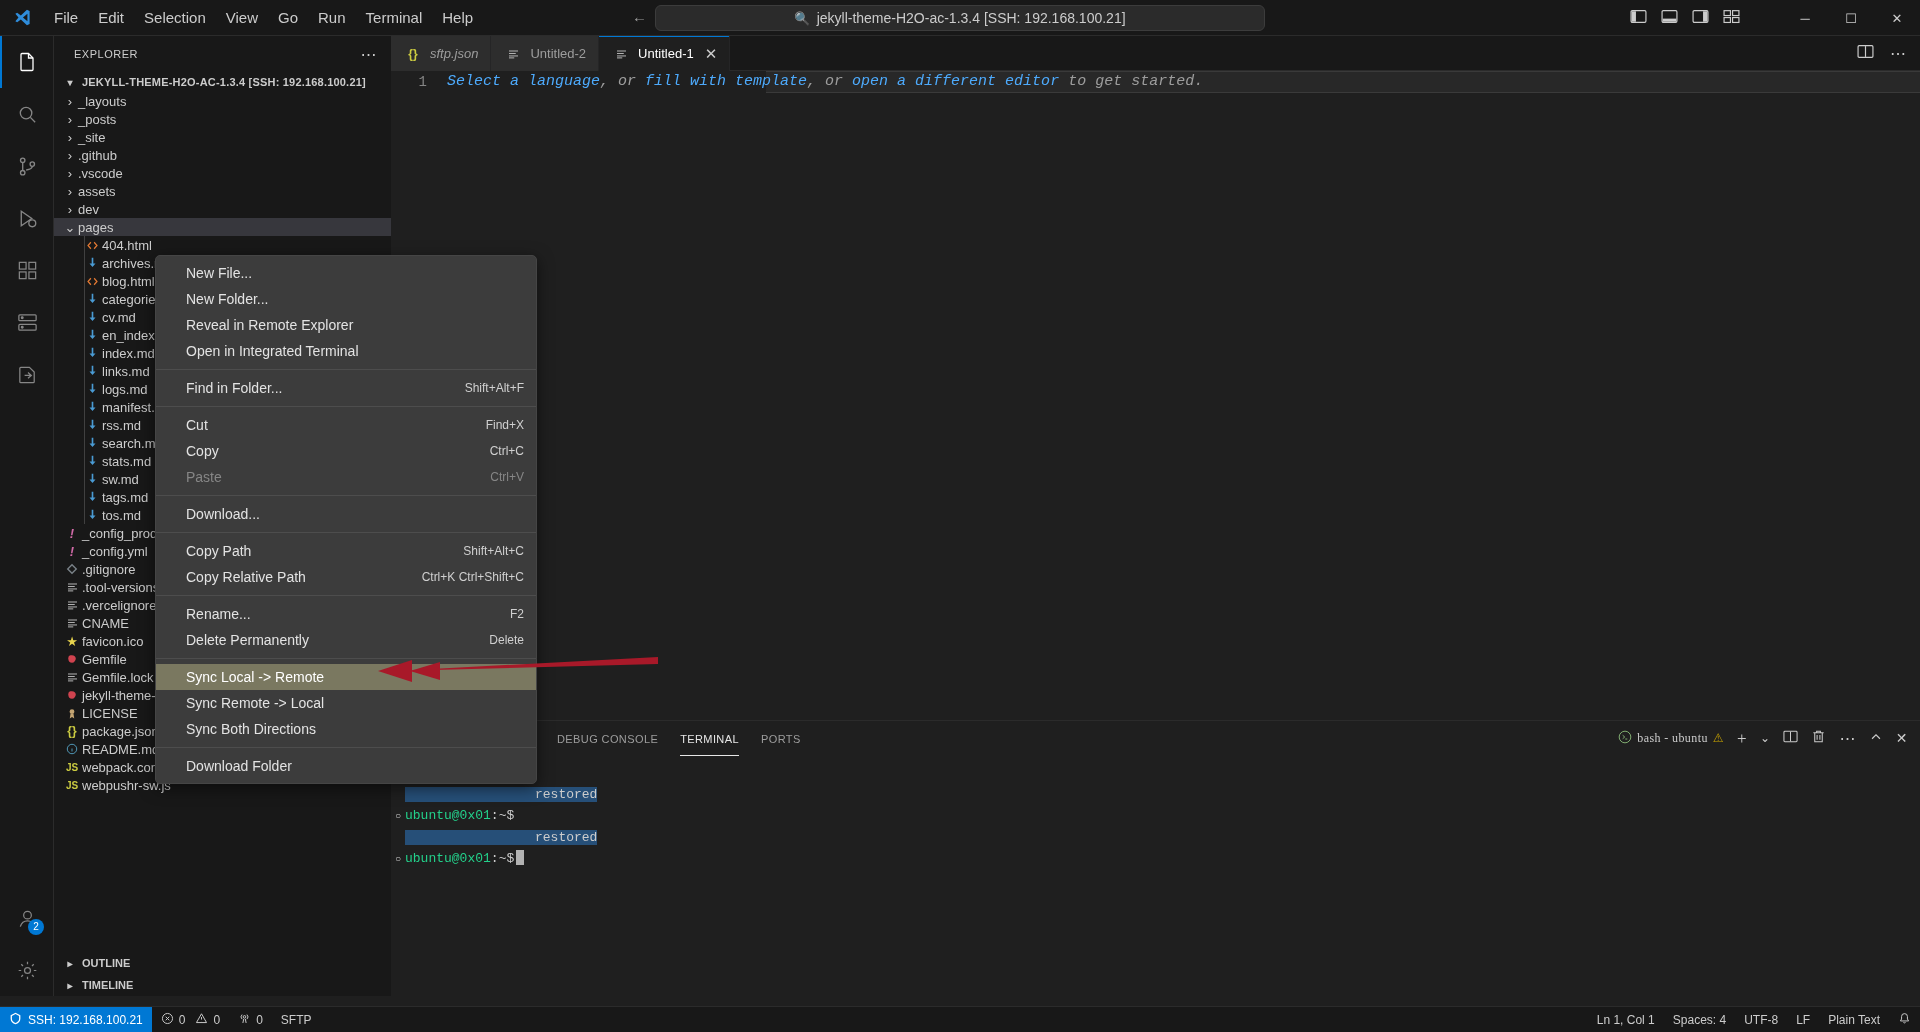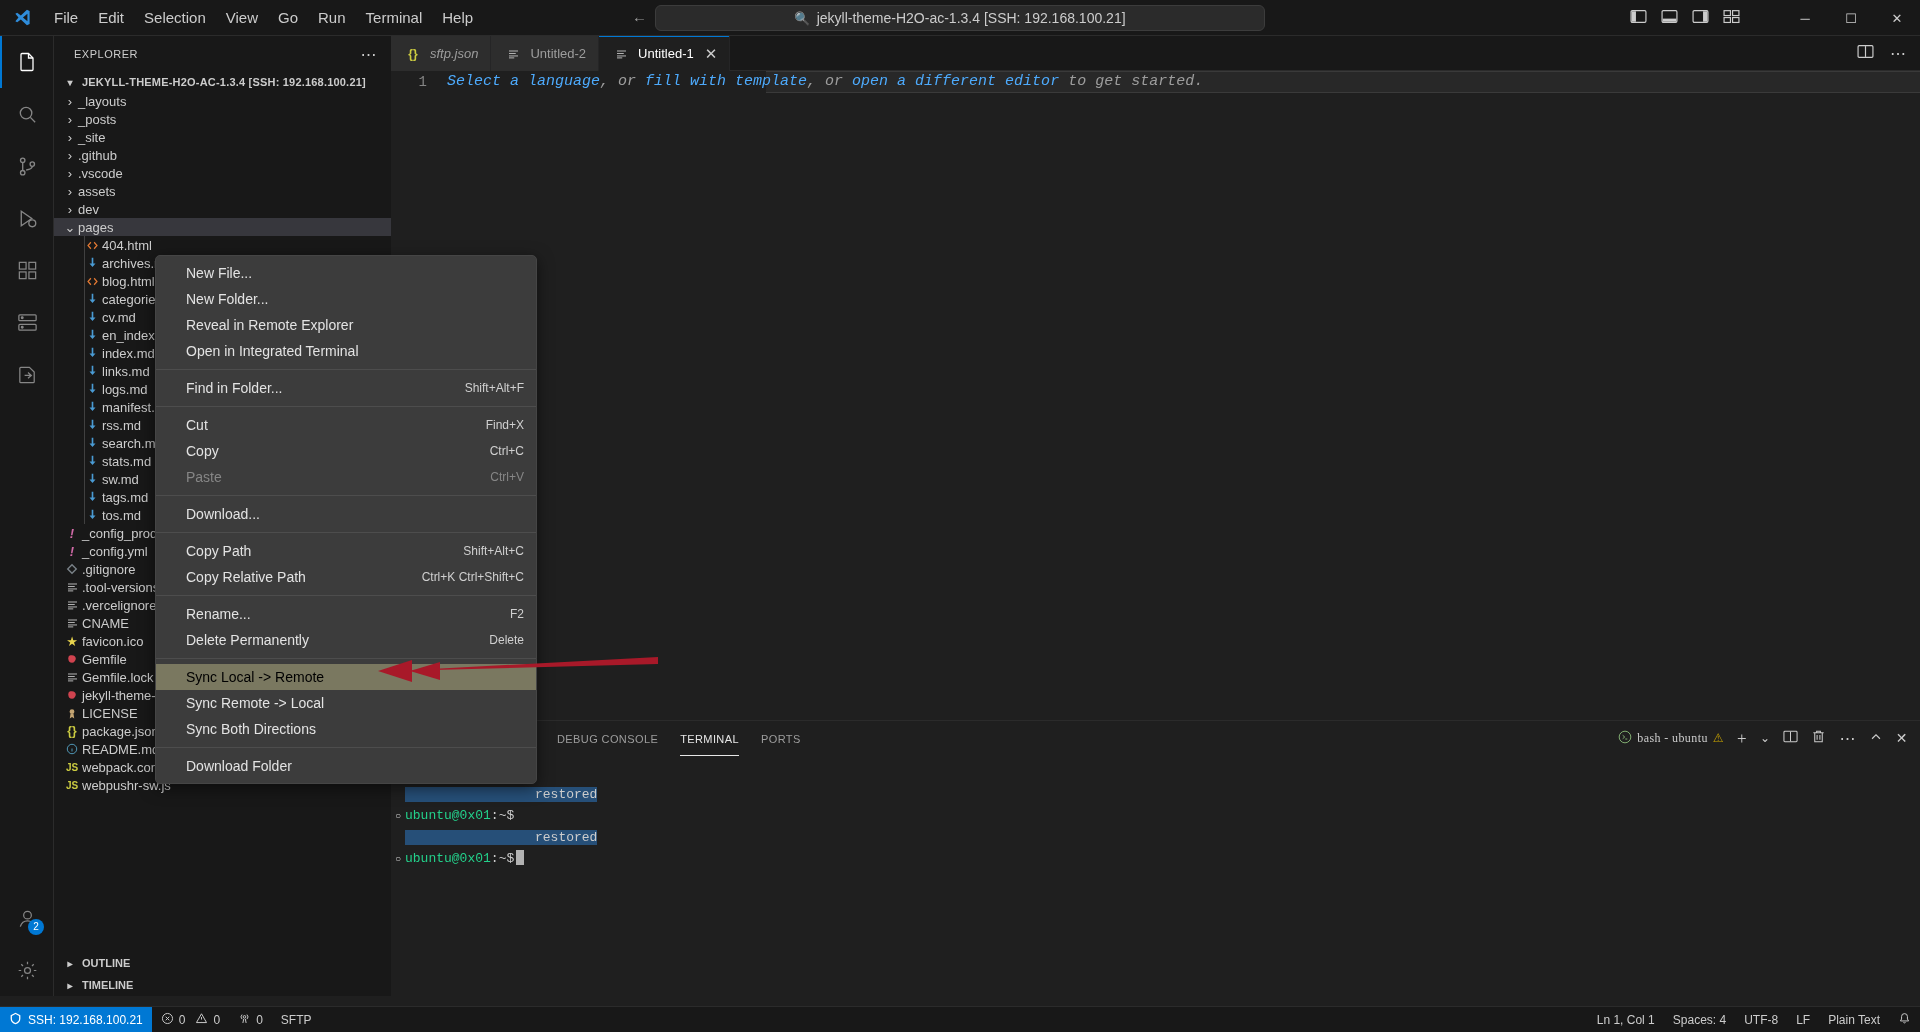--- a/index.html
+++ b/index.html
@@ -176,21 +176,21 @@
   .ctxmenu{
     position:absolute; left:155px; top:255px; width:382px;
     background:#3c3c3c; border:1px solid #454545; border-radius:5px;
     box-shadow:0 4px 16px rgba(0,0,0,.55); padding:4px 0; z-index:50;
   }
   .ctx-item{
     height:26px; display:flex; align-items:center; padding:0 12px 0 30px; font-size:14px;
     color:#e3e3e3; white-space:nowrap;
   }
   .ctx-item.disabled{ color:#868686; }
-  .ctx-item.hl{ background:#7a7860; color:#000000; }
+  .ctx-item.hl{ background:#7a7860; color:#ffffff; }
   .ctx-key{ margin-left:auto; font-size:12px; color:#d0d0d0; padding-left:24px; }
   .ctx-item.disabled .ctx-key{ color:#868686; }
   .ctx-sep{ height:1px; background:#4d4d4d; margin:5px 0; }
 
   
   .arrow-wrap{ position:absolute; left:360px; top:655px; z-index:60; }
 </style>
 </head>
 <body>
 

